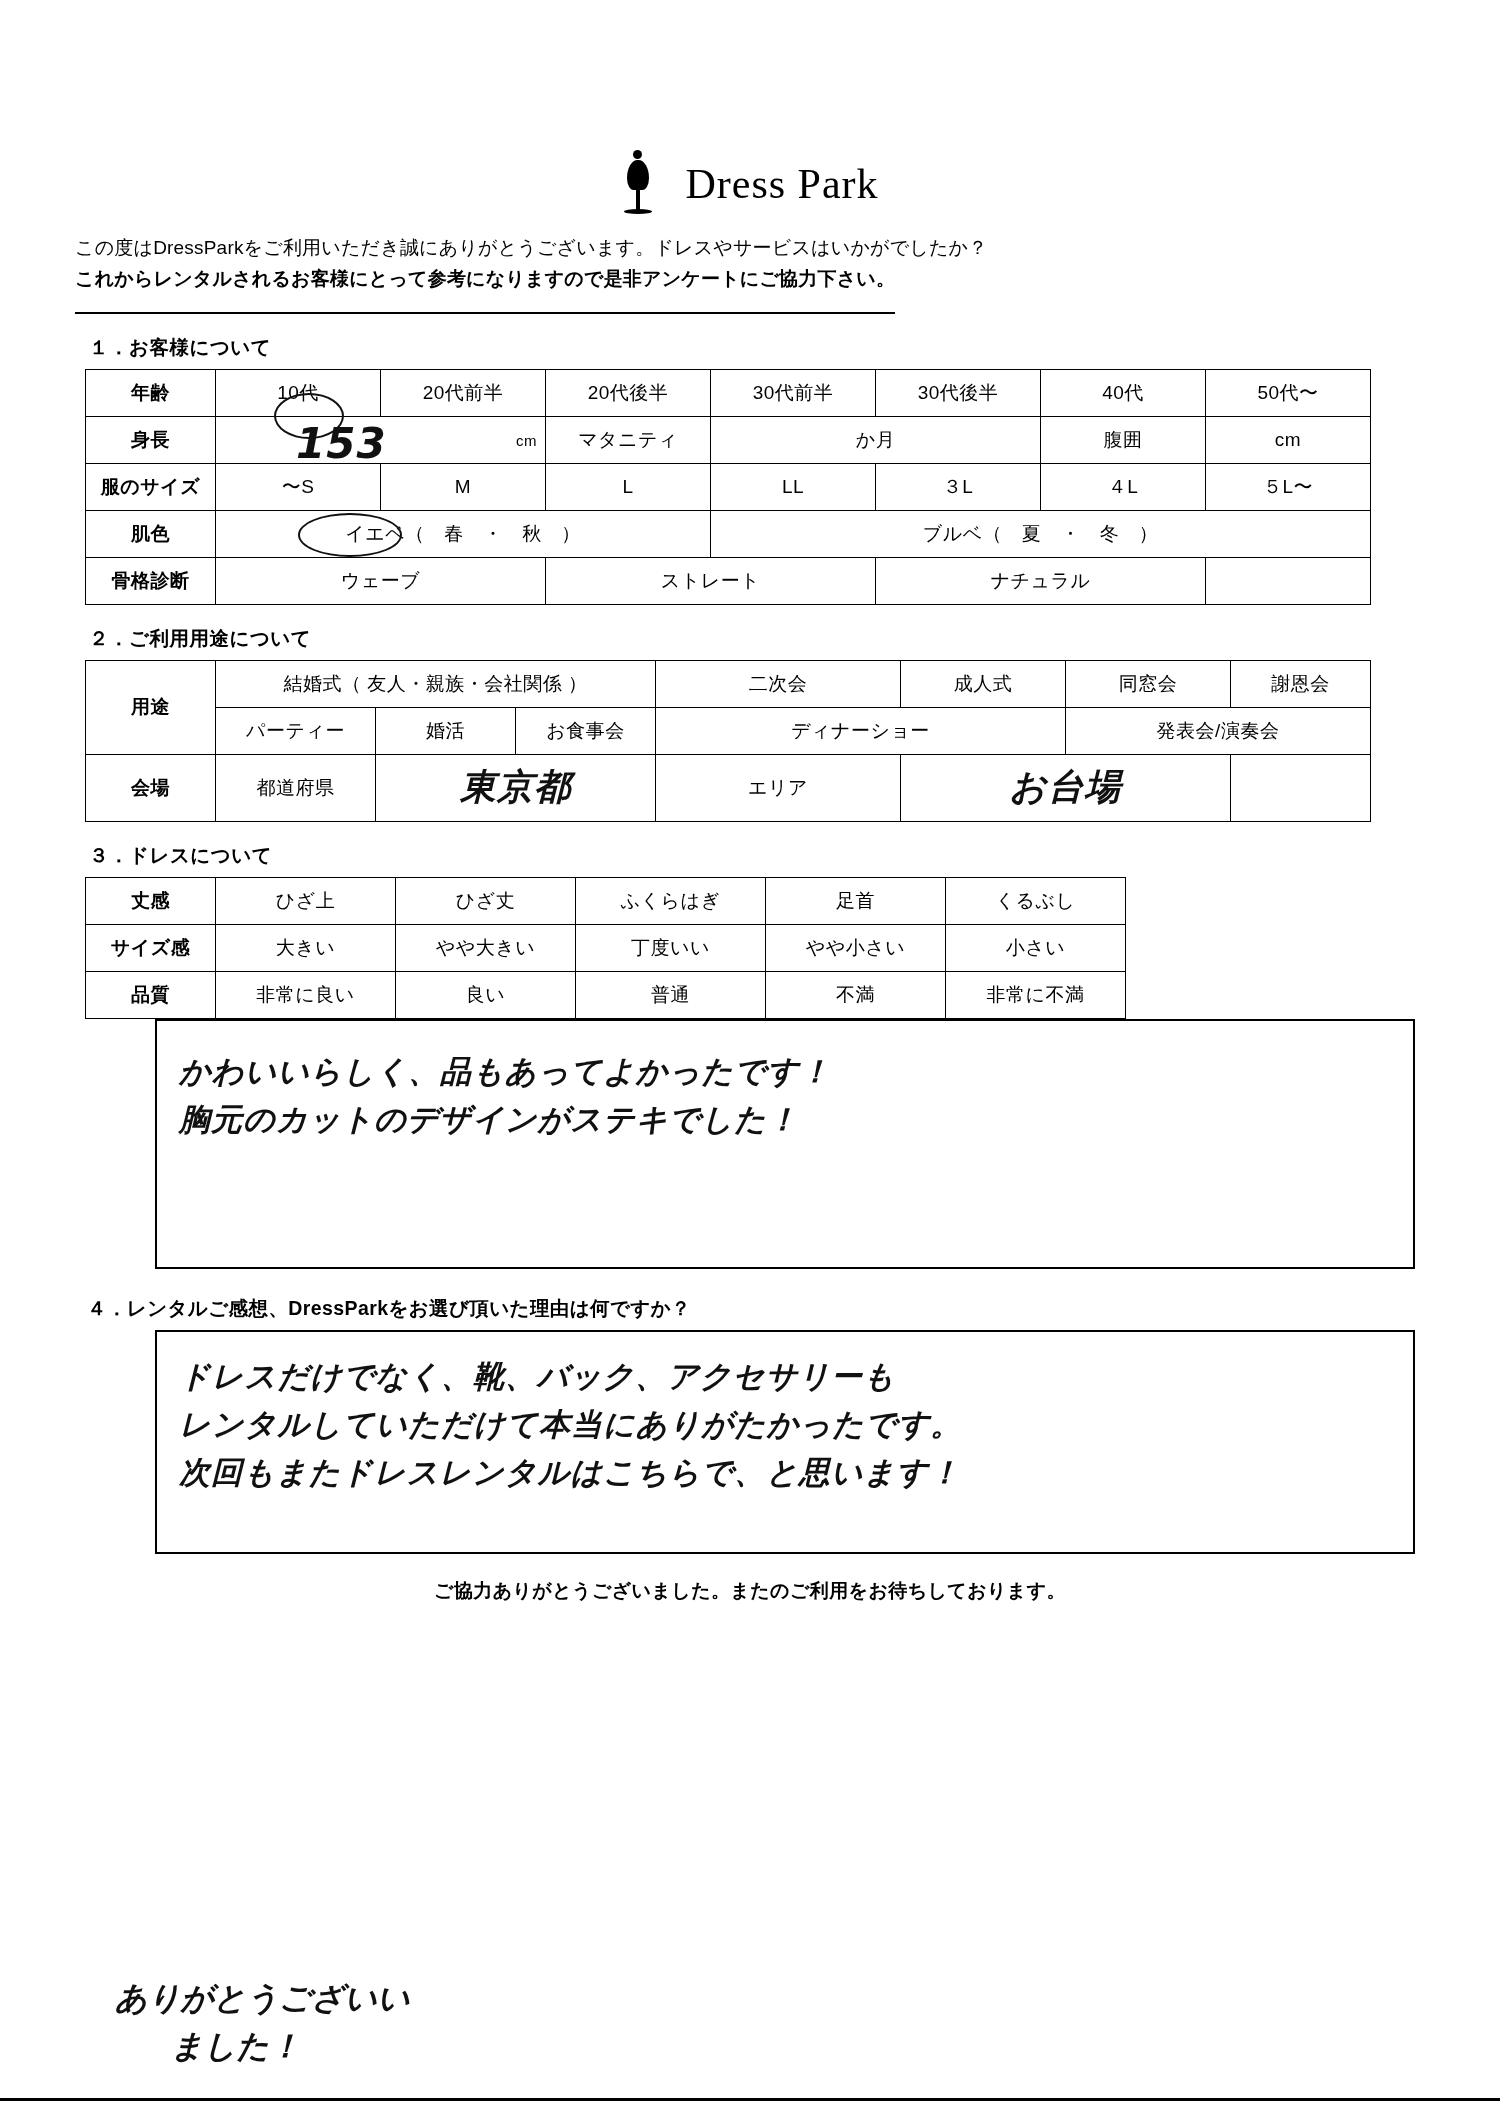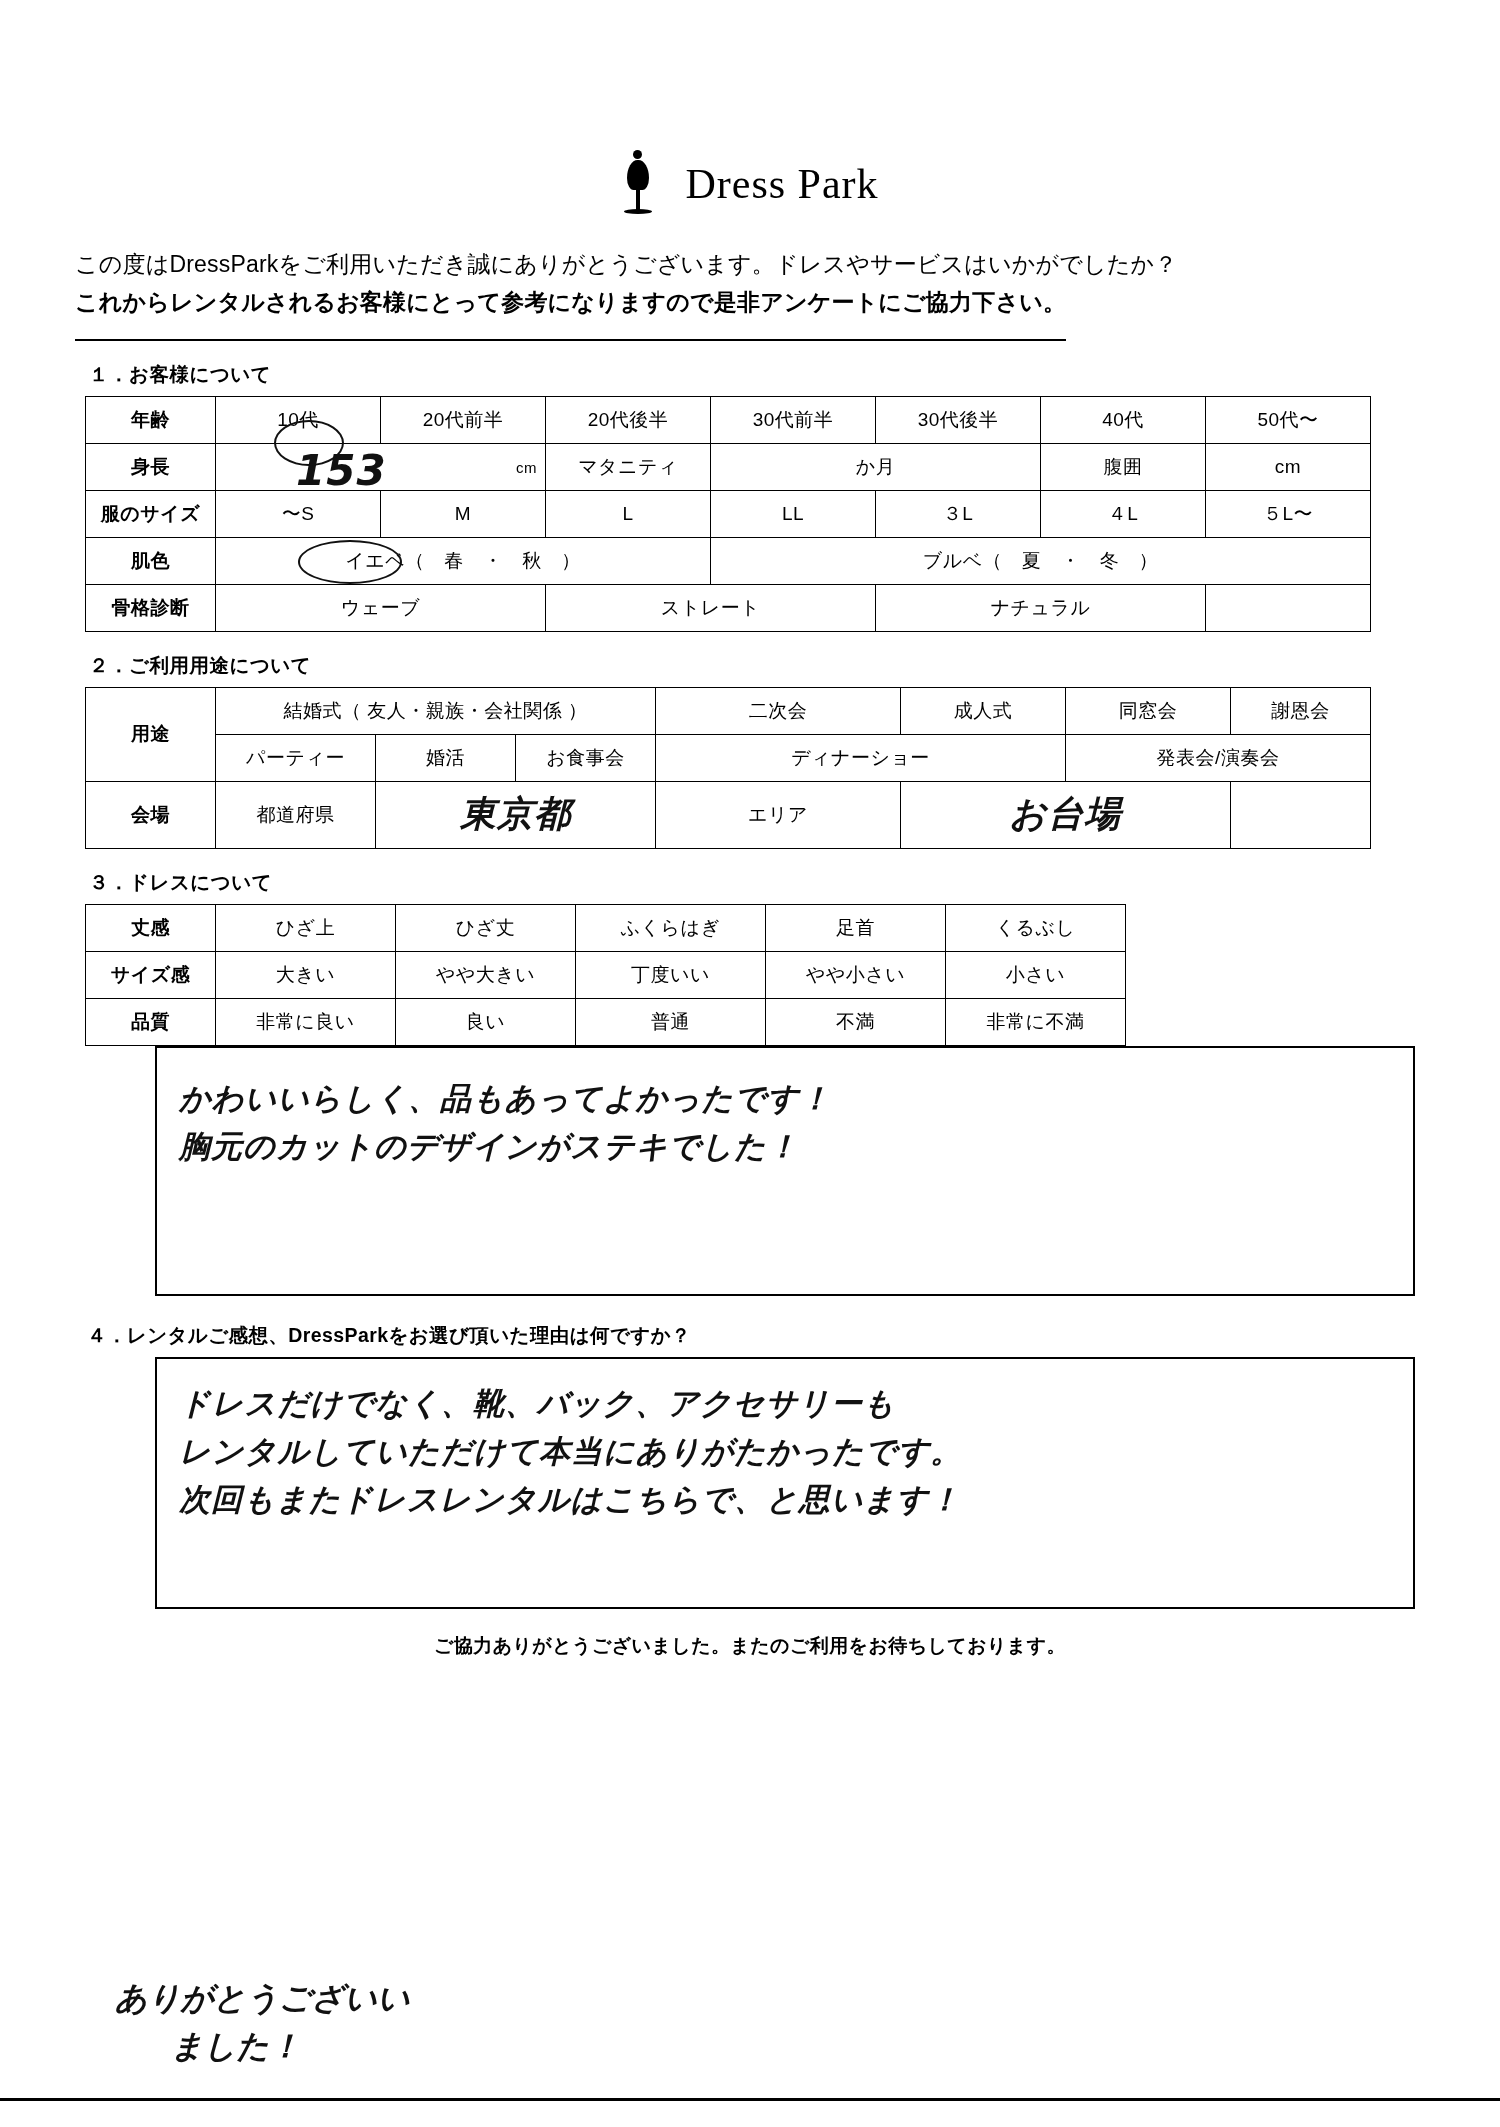--- a/index.html
+++ b/index.html
@@ -65,22 +65,22 @@
   }
   .logo-text {
     font-family: "Liberation Serif", serif;
     font-size: 42px;
     letter-spacing: 1px;
     line-height: 1;
   }
 
   
   .intro {
-    margin-top: 28px;
-    font-size: 23px;
+    margin-top: 14px;
+    font-size: 19px;
     line-height: 1.65;
     letter-spacing: 0.2px;
   }
   .intro .line2 {
     font-weight: bold;
     border-bottom: 2px solid #000;
     display: inline-block;
     padding-bottom: 17px;
   }
 
@@ -137,21 +137,21 @@
     letter-spacing: 0.4px;
   }
   .free-box {
     margin-left: 80px;
     margin-right: 10px;
     border: 2.5px solid #000;
     box-sizing: border-box;
     position: relative;
   }
   .free-box.one { height: 250px; }
-  .free-box.two { height: 252px; }
+  .free-box.two { height: 224px; }
   .free-text {
     position: absolute;
     left: 22px;
     right: 12px;
     font-family: "DejaVu Sans", sans-serif;
     font-weight: bold;
     font-style: italic;
     font-size: 31px;
     line-height: 1.55;
     color: #111;

